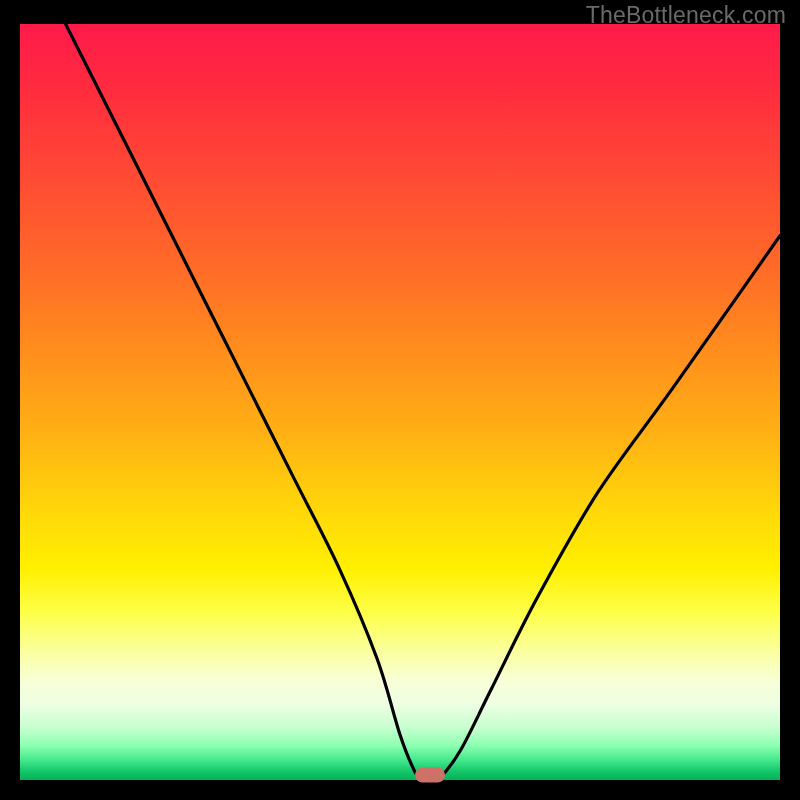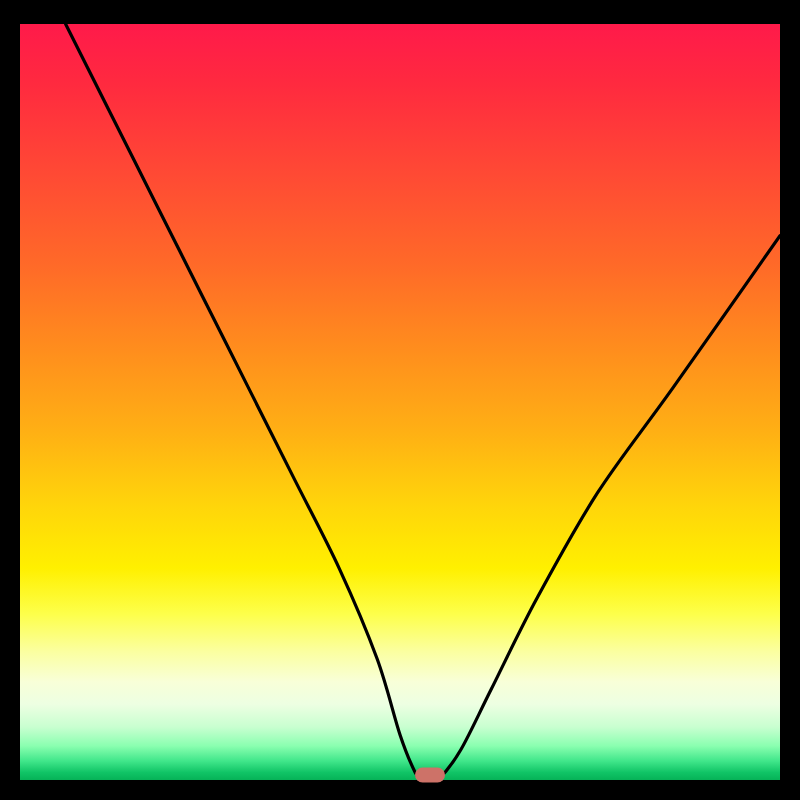--- a/index.html
+++ b/index.html
@@ -67,19 +67,20 @@
     height: 15px;
     border-radius: 8px;
     background: #cd7268;
     transform: translate(-50%, -50%);
   }
 </style>
 </head>
 <body>
 
 <div class="frame">
+  <div class="watermark">TheBottleneck.com</div>
   <div class="plot-area">
     <svg class="curve" viewBox="0 0 760 756" preserveAspectRatio="none">
       <path id="curve-path" fill="none" stroke="#000000" stroke-width="3.2" stroke-linecap="round" stroke-linejoin="round" d="M 45.60 0.00 C 52.90 14.52, 76.61 61.69, 91.20 90.72 C 105.79 119.75, 122.21 152.41, 136.80 181.44 C 151.39 210.47, 167.81 243.13, 182.40 272.16 C 196.99 301.19, 213.41 333.85, 228.00 362.88 C 242.59 391.91, 259.01 424.57, 273.60 453.60 C 288.19 482.63, 305.82 515.29, 319.20 544.32 C 332.58 573.35, 347.47 608.43, 357.20 635.04 C 366.93 661.65, 373.92 692.50, 380.00 710.64 C 386.08 728.78, 391.55 741.18, 395.20 748.44 C 398.85 755.70, 400.37 754.79, 402.80 756.00 C 405.23 757.21, 407.97 756.00, 410.40 756.00 C 412.83 756.00, 413.14 760.84, 418.00 756.00 C 422.86 751.16, 432.29 740.28, 440.80 725.76 C 449.31 711.24, 459.04 689.47, 471.20 665.28 C 483.36 641.09, 499.78 606.01, 516.80 574.56 C 533.82 543.11, 555.71 502.59, 577.60 468.72 C 599.49 434.85, 624.42 404.01, 653.60 362.88 C 682.78 321.75, 742.98 235.87, 760.00 211.68"></path>
     </svg>
     <div class="marker" id="marker" style="left: 410.4px; top: 750.708px; background: rgb(205, 114, 104);"></div>
   </div>
 </div>
 
 </body></html>

